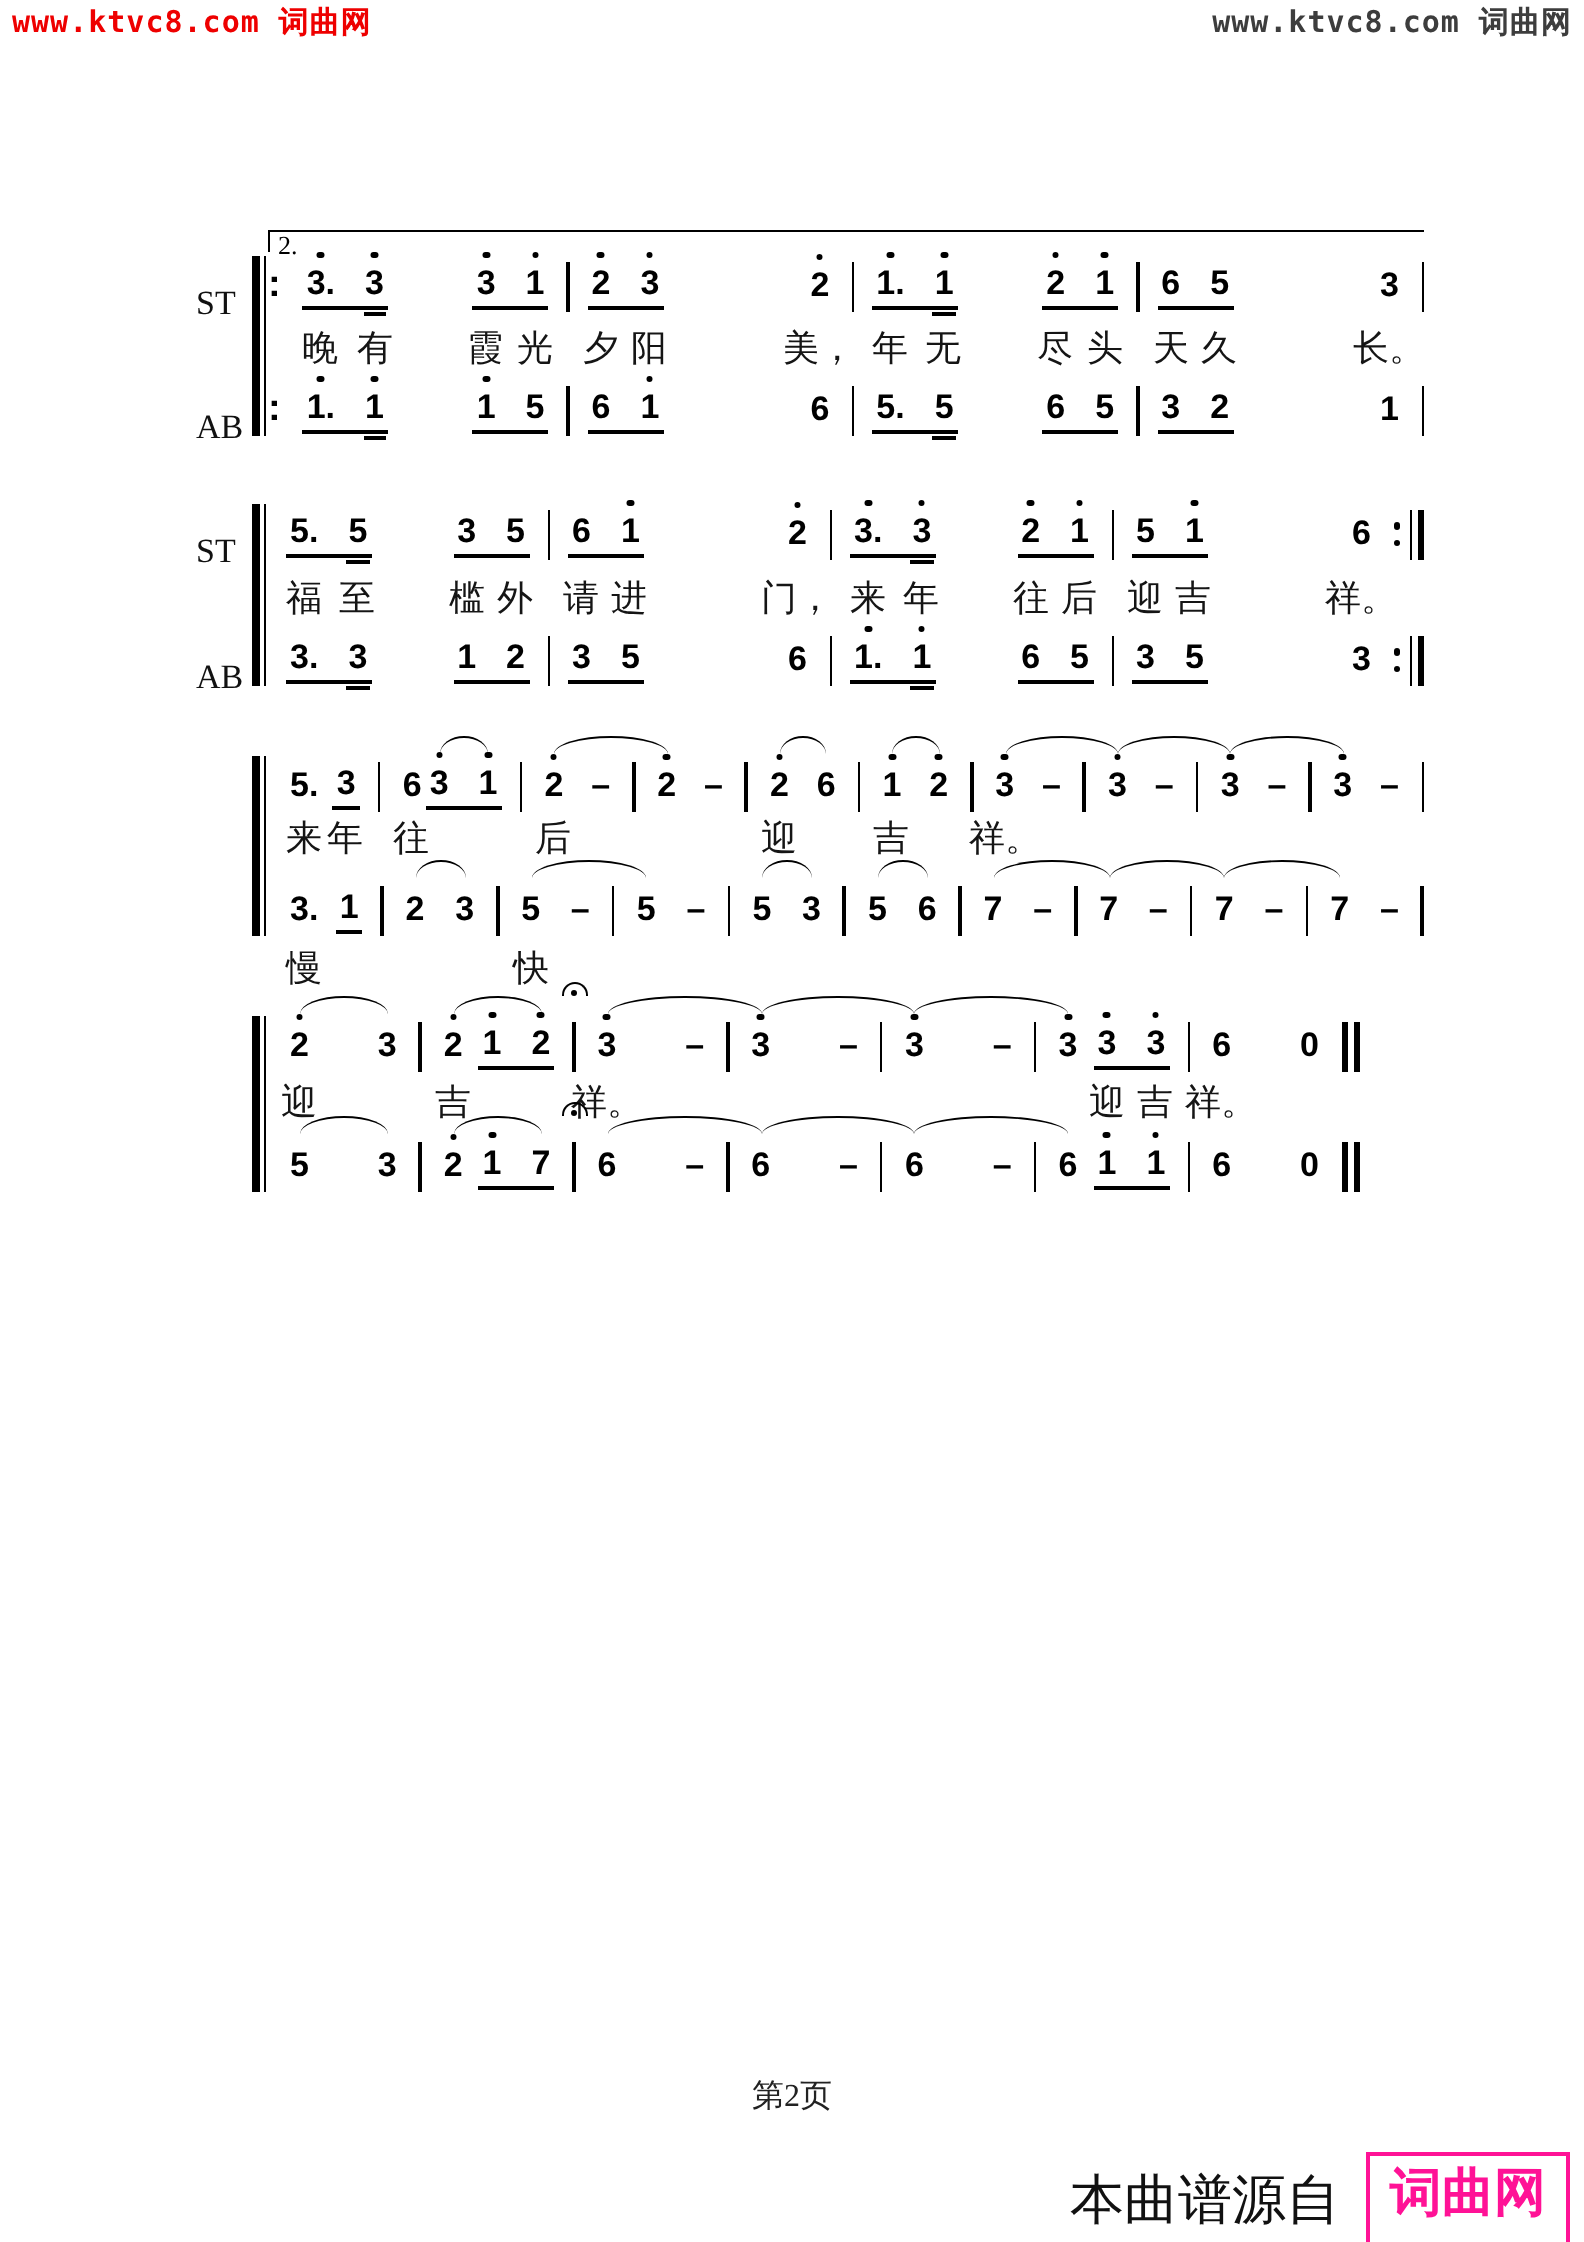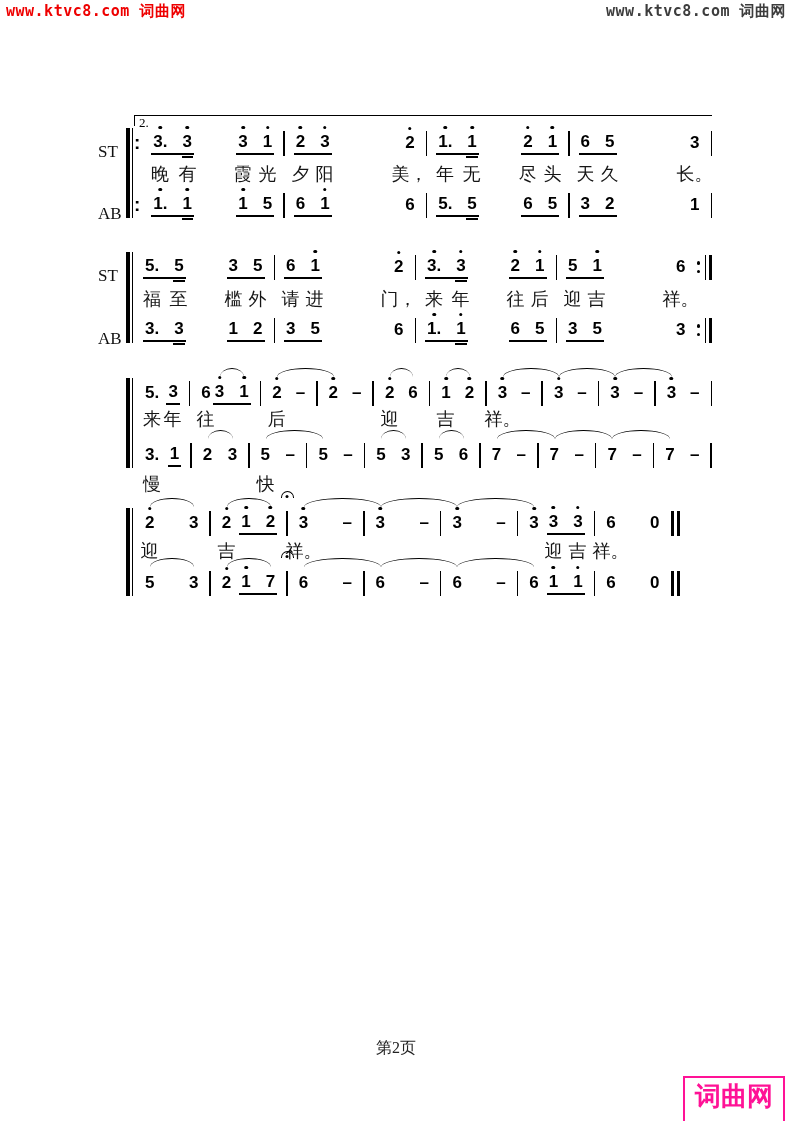--- a/index.html
+++ b/index.html
@@ -684,14 +684,15 @@
           <div class="slur" style="left: 322.5px; width: 77px;"></div>
           <div class="fermata" style="left: 146.5px;"></div>
         </div>
       </div>
     </div>
   </div>
 
 <div class="pagenum">第2页</div>
 
 <div class="source">
+  <span class="pre">本曲谱源自</span>
   <span class="site" style="color: rgb(255, 18, 150); border-color: rgb(255, 18, 150);">词曲网</span>
 </div>
 
 </body></html>

